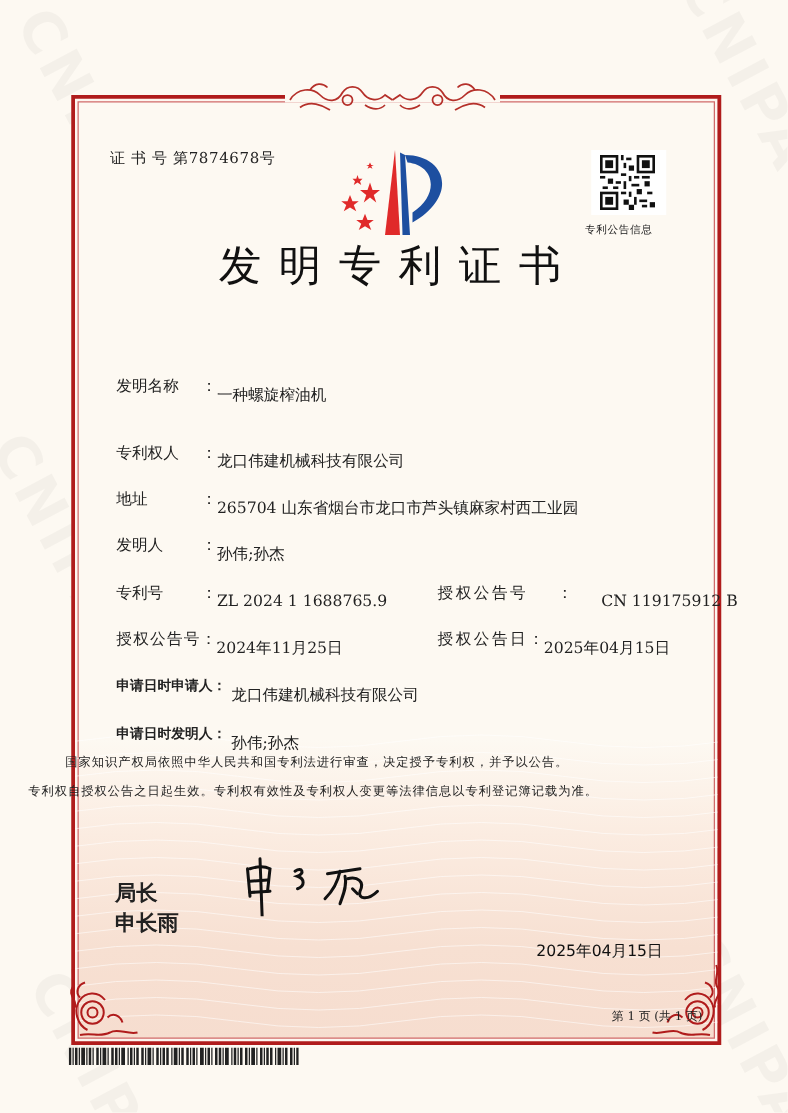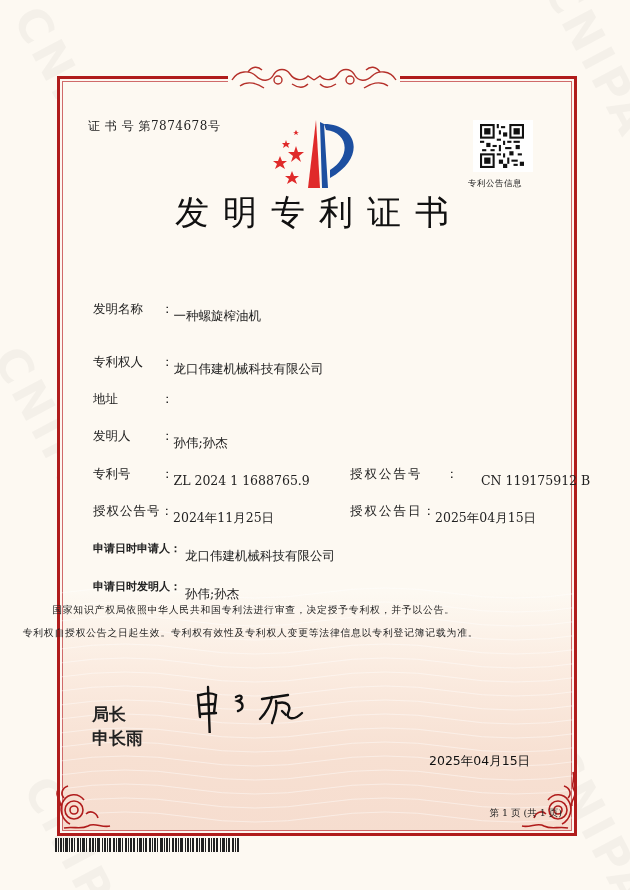--- a/index.html
+++ b/index.html
@@ -235,20 +235,21 @@
   </span>
   <span class="lbl">：</span>
   <span class="val">龙口伟建机械科技有限公司</span>
 </div>
 
 <div class="field" style="left:93px; top:355px;">
   <span class="lbl lbl-spread">
     <span>地</span><span>址</span>
   </span>
   <span class="lbl">：</span>
+  <span class="val">265704 山东省烟台市龙口市芦头镇麻家村西工业园</span>
 </div>
 
 <div class="field" style="left:93px; top:392px;">
   <span class="lbl lbl-spread">
     <span>发</span><span>明</span><span>人</span>
   </span>
   <span class="lbl">：</span>
   <span class="val">孙伟;孙杰</span>
 </div>
 

